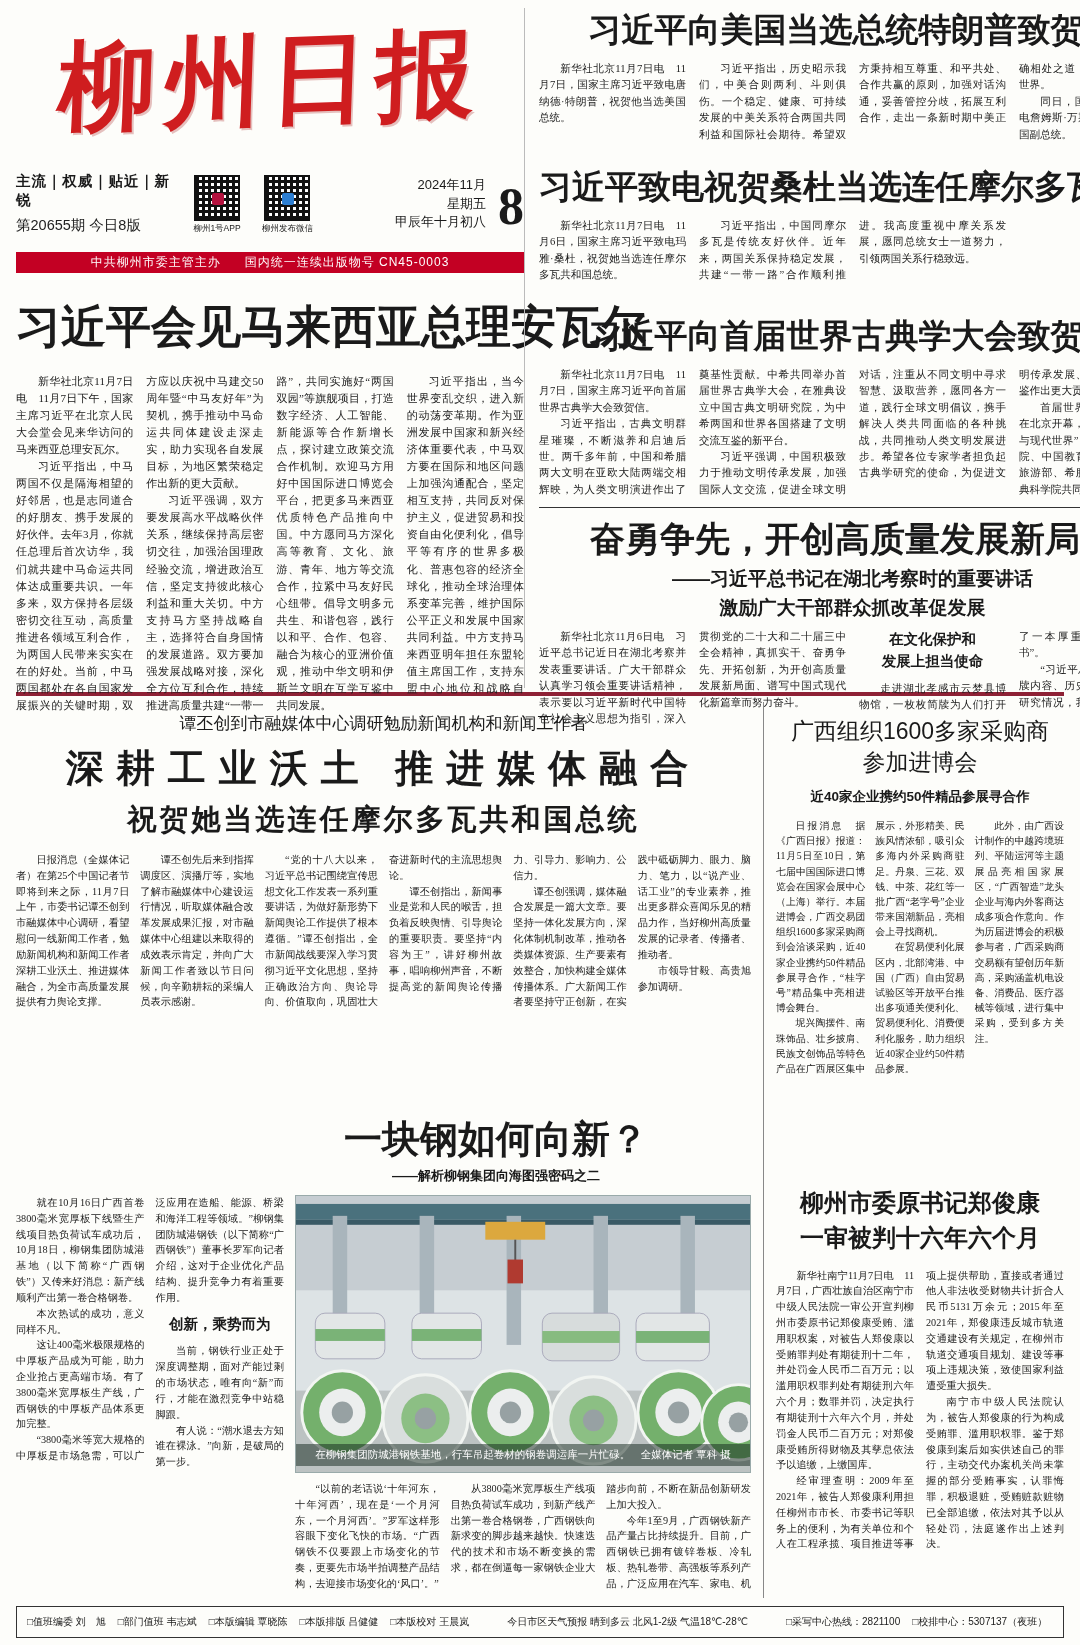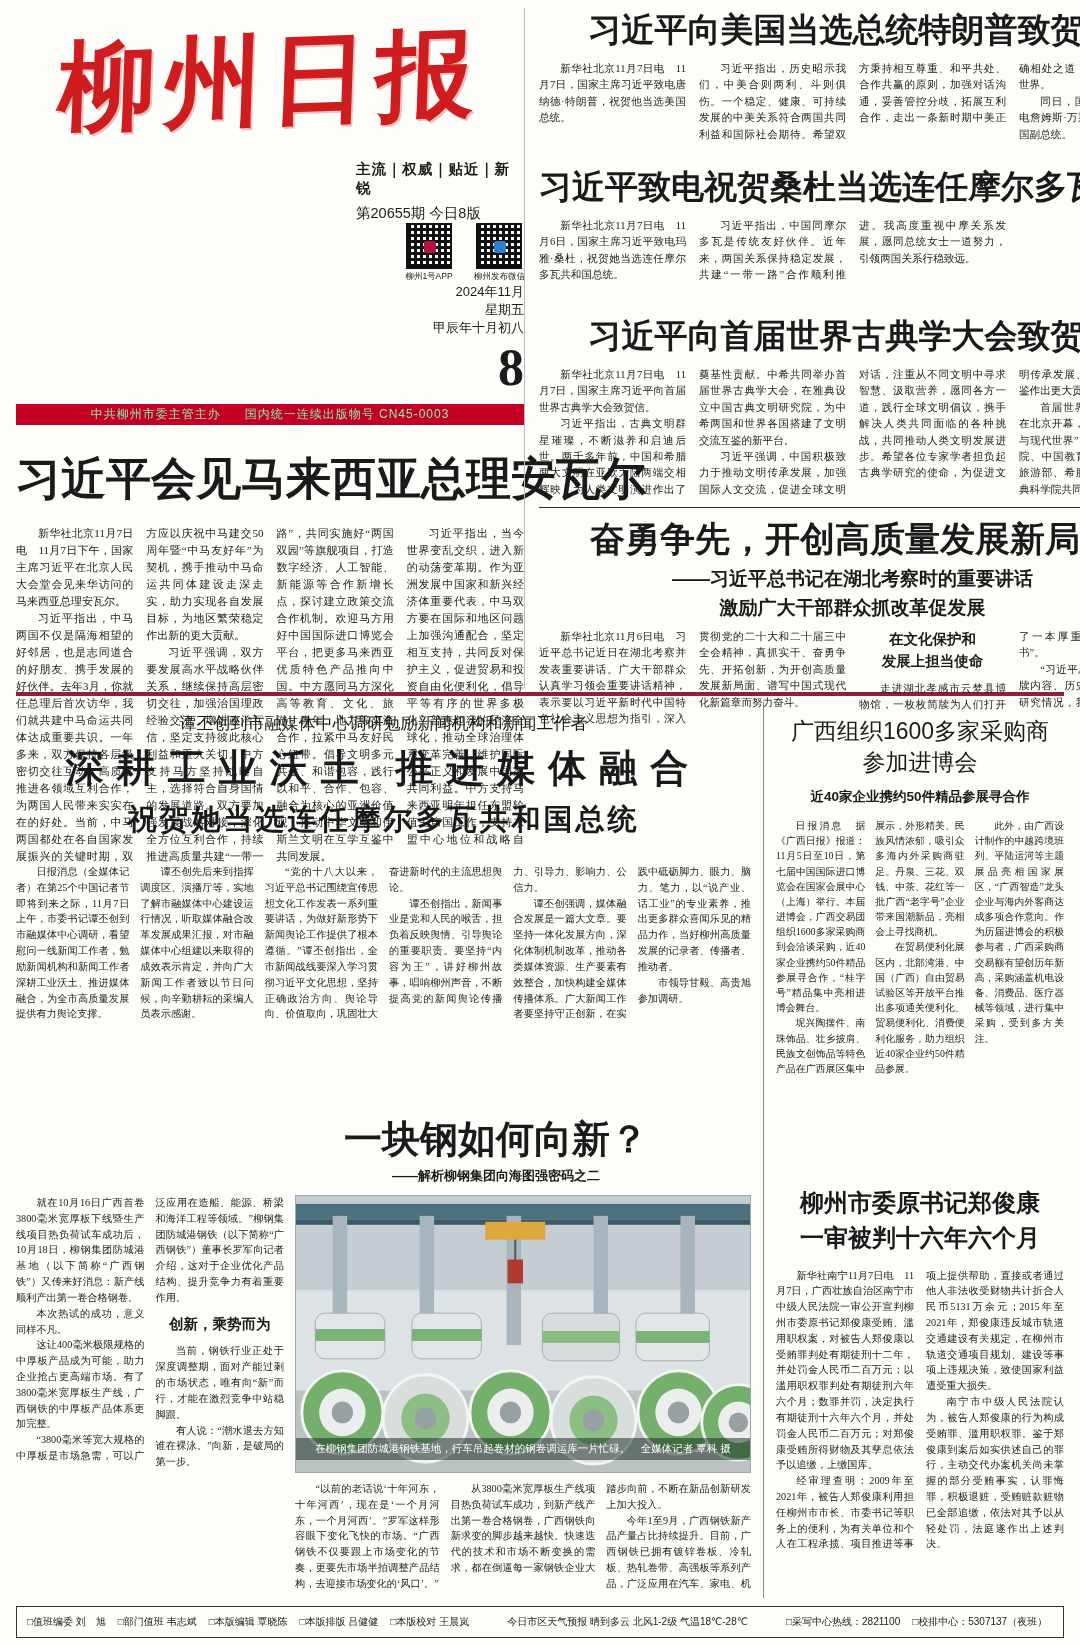--- a/index.html
+++ b/index.html
@@ -10,38 +10,38 @@
 
   
   .top-area{ display:flex; height:688px; padding:8px 16px 0 16px; }
   .mast-col{ width:508px; }
   .right-col{ flex:1; padding-left:14px; border-left:1px solid #bbb; }
 
   .logo-row{ height:148px; display:flex; align-items:center; justify-content:center; }
   .logo{ color:#cf1d1f; font-size:98px; font-weight:900; letter-spacing:8px;
          font-family:"DejaVu Serif","Liberation Serif",serif;
          transform:rotate(-2deg) skewX(-4deg); text-shadow:2px 2px 0 rgba(160,10,10,.25); white-space:nowrap; }
-  .info-row{ display:flex; align-items:flex-end; margin-top:4px;flex-direction:column; }
+  .info-row{ display:flex; align-items:flex-end; margin-top:16px; }
   .slogan-issue{ width:168px; }
   .slogan{ font-weight:bold; font-size:14.5px; letter-spacing:1px; }
   .issue{ font-size:14.5px; color:#222; margin-top:6px; }
   .qr-wrap{ display:flex; gap:20px; margin-left:8px; }
   .qr{ width:50px; text-align:center; }
   .qr-box{ width:46px; height:46px; margin:0 auto; border:2px solid #111; position:relative;
     background-image:
       repeating-linear-gradient(0deg,#111 0 3px,transparent 3px 6px),
       repeating-linear-gradient(90deg,#111 0 3px,#fff 3px 6px); }
   .qr-box span{ position:absolute; left:16px; top:16px; width:12px; height:12px; border-radius:2px; }
   .qr-red span{ background:#b5123f; }
   .qr-blue span{ background:#2d7fd3; }
   .qr-label{ font-size:8.5px; margin-top:2px; white-space:nowrap; }
   .date-block{ margin-left:auto; text-align:right; font-size:13px; line-height:1.4; padding-bottom:4px; }
   .page-num{ font-family:"Liberation Serif","DejaVu Serif",serif; font-size:52px; font-weight:bold;
              margin-left:12px; line-height:1; padding-bottom:2px; }
-  .red-bar{ margin-top:8px; height:21px; background:#c30023; color:#86efac; font-size:12px;
+  .red-bar{ margin-top:17px; height:21px; background:#c30023; color:#ffffff; font-size:12px;
             display:flex; justify-content:center; align-items:center; gap:24px; letter-spacing:1px; }
 
   .lead-headline{ margin-top:24px; font-size:45px; font-weight:900; letter-spacing:0px;
                   text-align:center; white-space:nowrap; }
   .body-text{ font-family:"Liberation Serif","DejaVu Serif",serif; font-size:11px; line-height:1.55;
               text-align:justify; overflow:hidden; }
   .body-text p{ text-indent:2em; }
   .lead-body{ margin-top:16px; column-count:4; column-gap:13px; height:352px; }
 
   .r-art{ margin-bottom:8px; }
@@ -61,32 +61,32 @@
 
   
   .lower{ display:flex; padding:6px 16px 0 16px; height:902px; }
   .left-main{ width:748px; border-right:1px solid #888; padding-right:12px; }
   .right-rail{ flex:1; padding-left:12px; }
 
   .media-sec{ height:402px; }
   .kicker{ font-size:17px; text-align:center; margin-top:10px; font-weight:500; }
   .media-h1{ font-size:38px; font-weight:900; text-align:center; letter-spacing:13px; margin-top:8px; white-space:nowrap; }
   .media-h2{ font-size:29px; font-weight:900; text-align:center; letter-spacing:3px; margin-top:6px; white-space:nowrap; }
-  .media-body{ margin-top:24px; column-count:6; column-gap:11px; font-size:10.2px; height:246px; }
+  .media-body{ margin-top:12px; column-count:6; column-gap:11px; font-size:10.2px; height:246px; }
 
   .steel-sec{ height:496px; }
   .steel-head{ margin-left:225px; text-align:center; }
   .steel-h1{ font-size:38px; font-weight:900; }
   .steel-sub{ font-size:13px; font-weight:600; margin-top:2px; }
   .steel-body{ display:flex; gap:11px; margin-top:10px; height:408px; }
   .steel-left{ width:268px; column-count:2; column-gap:11px; font-size:10.2px; height:408px; }
   .steel-right{ flex:1; display:flex; flex-direction:column; }
   .photo{ position:relative; height:278px; border:1px solid #9aa; overflow:hidden; }
   .photo svg{ display:block; width:100%; height:100%; }
-  .caption{ position:absolute; left:0; right:0; bottom:12px; height:22px; background:rgba(15,35,25,.5);
+  .caption{ position:absolute; left:0; right:0; bottom:6px; height:22px; background:rgba(15,35,25,.5);
             color:#fff; font-size:10.5px; display:flex; align-items:center; justify-content:center; }
   .steel-cols{ margin-top:8px; column-count:3; column-gap:11px; font-size:10.2px; height:114px; }
 
   .expo-sec{ height:452px; }
   .expo-h{ font-size:23px; font-weight:400; text-align:center; margin-top:14px; line-height:1.35; }
   .expo-sub{ font-size:13.5px; font-weight:bold; text-align:center; margin-top:10px; }
   .expo-body{ margin-top:12px; column-count:3; column-gap:10px; font-size:9.8px; height:334px; }
 
   .zheng-sec{ margin-top:18px; }
   .zheng-h{ font-size:24px; font-weight:800; text-align:center; line-height:1.45; }

